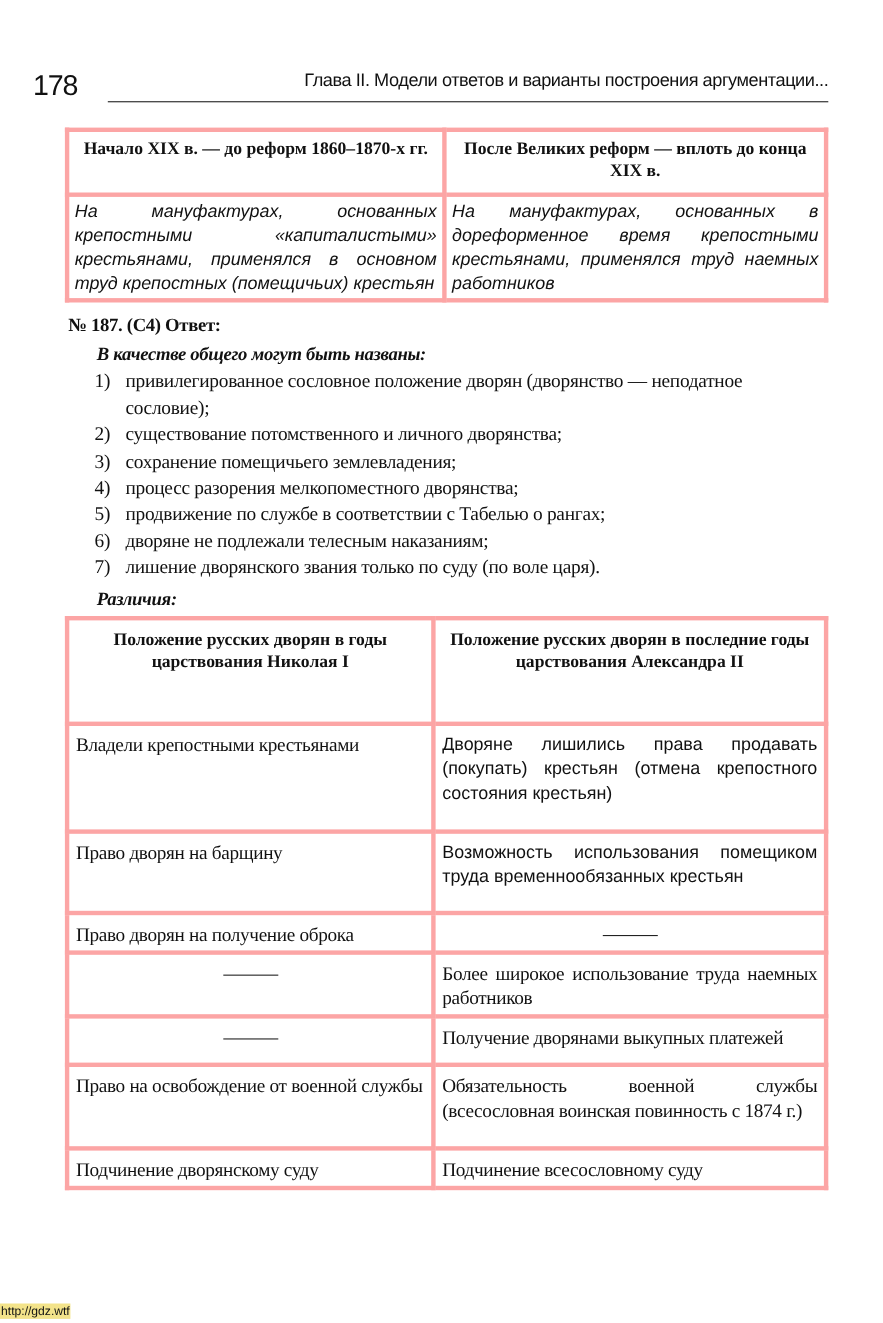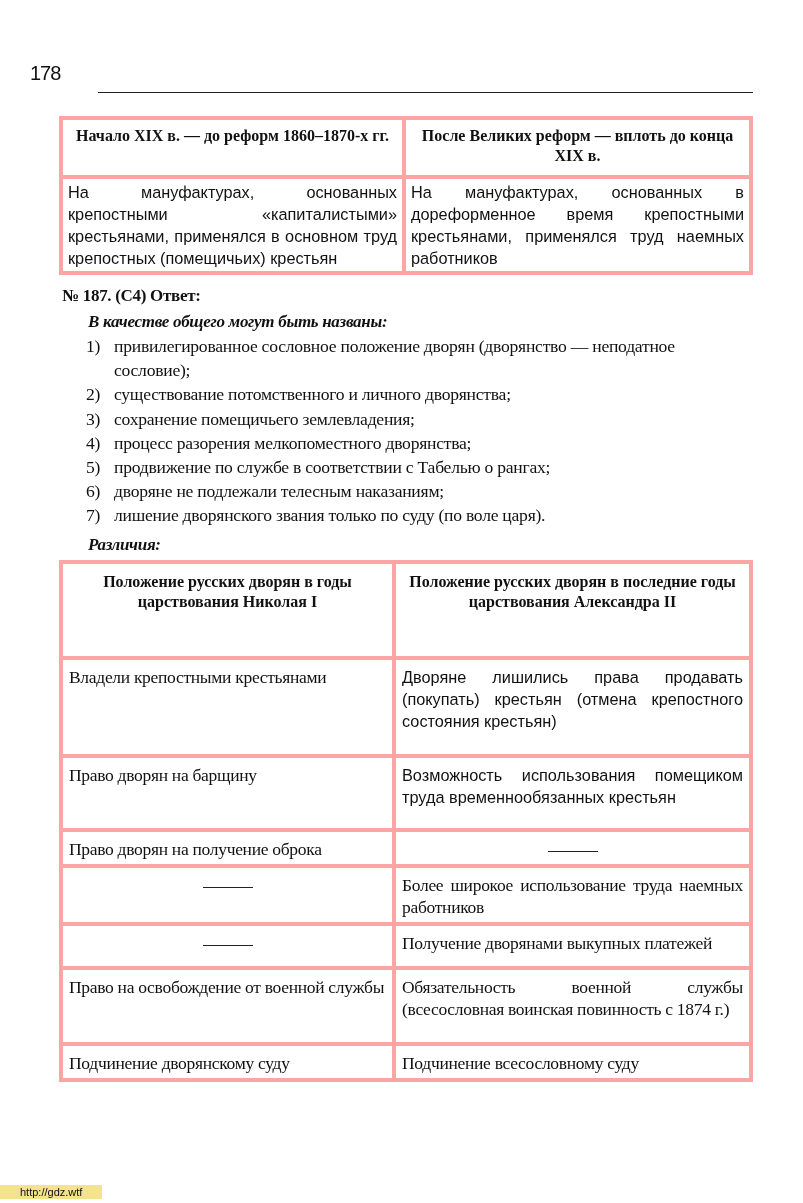--- a/index.html
+++ b/index.html
@@ -1,54 +1,55 @@
 <!DOCTYPE html>
 <html><head>
 <meta charset="utf-8">
 <style>
   html, body { margin: 0; padding: 0; background: #ffffff; }
   body { width: 803px; height: 1203px; position: relative; overflow: hidden; color: #111; font-family: "Liberation Serif", serif; }
 
   .running-head { position: absolute; left: 30px; top: 62px; width: 723px; height: 26px; }
-  .page-num { position: absolute; left: 0; top: 0; font-family: "Liberation Sans", sans-serif; font-size: 20px; letter-spacing: -1px; }
+  .page-num { position: absolute; left: 0; top: 0; font-family: "Liberation Sans", sans-serif; font-size: 26px; letter-spacing: -1px; }
   .chapter-title { position: absolute; right: 0; top: 2px; font-family: "Liberation Sans", sans-serif; font-size: 16.5px; letter-spacing: -0.4px; }
   .head-rule { position: absolute; left: 68px; right: 0; top: 30px; border-top: 1px solid #222; }
 
   table.t { position: absolute; border-collapse: collapse; table-layout: fixed; }
   table.t td, table.t th { border: 4px solid #fca5a5; vertical-align: top; }
   table.t th { font-weight: bold; text-align: center; font-size: 16px; line-height: 20px; }
   .cell-text { font-family: "Liberation Sans", sans-serif; font-size: 16.3px; line-height: 22px; text-align: justify; }
   .cell-text.condensed { font-family: "Liberation Serif", serif; font-size: 17.5px; letter-spacing: -0.3px; }
 
   #table1 { left: 59px; top: 116px; width: 690px; }
   #table1 th { padding: 6px 6px 5px; height: 44px; }
-  #table1 td { padding: 2px 5px 2px 5px; }
+  #table1 td { padding: 2px 5px 2px 5px; font-style: italic; }
 
   .task-heading { position: absolute; left: 62px; top: 286px; font-weight: bold; font-size: 17px; letter-spacing: -0.3px; }
   .common-label { position: absolute; left: 88px; top: 312px; font-weight: bold; font-style: italic; font-size: 17px; letter-spacing: -0.3px; }
 
   ol.common-list { position: absolute; left: 86px; top: 334px; width: 665px; margin: 0; padding: 0; list-style: none; font-size: 17.6px; line-height: 24.2px; letter-spacing: -0.25px; }
   ol.common-list li { position: relative; padding-left: 28px; }
   ol.common-list .num { position: absolute; left: 0; top: 0; }
 
   .diff-label { position: absolute; left: 88px; top: 535px; font-weight: bold; font-style: italic; font-size: 17px; letter-spacing: -0.3px; }
 
   #table2 { left: 59px; top: 560px; width: 690px; }
   #table2 th { padding: 8px 6px 24px; }
   #table2 td { padding: 6px 6px 4px 6px; }
   #table2 td.dash { text-align: center; vertical-align: top; }
   .dash-line { display: inline-block; width: 50px; border-top: 1.5px solid #222; margin-top: 10px; }
 
-  .watermark { position: absolute; left: 0; top: 1185px; background: #f3e38a; font-family: "Liberation Sans", sans-serif; font-size: 11px; padding: 1px 20px; color: #111; }
+  .watermark { position: absolute; left: 0; top: 1185px; background: #f3e38a; font-family: "Liberation Sans", sans-serif; font-size: 11px; padding: 1px 1px; color: #111; }
 </style>
 </head>
 <body>
 
 <div class="running-head">
   <span class="page-num">178</span>
+  <span class="chapter-title">Глава II. Модели ответов и варианты построения аргументации...</span>
   <div class="head-rule"></div>
 </div>
 
 <table class="t" id="table1">
   <colgroup>
       <col style="width:343px">
       <col style="width:347px">
     </colgroup>
   <tbody>
       <tr>

